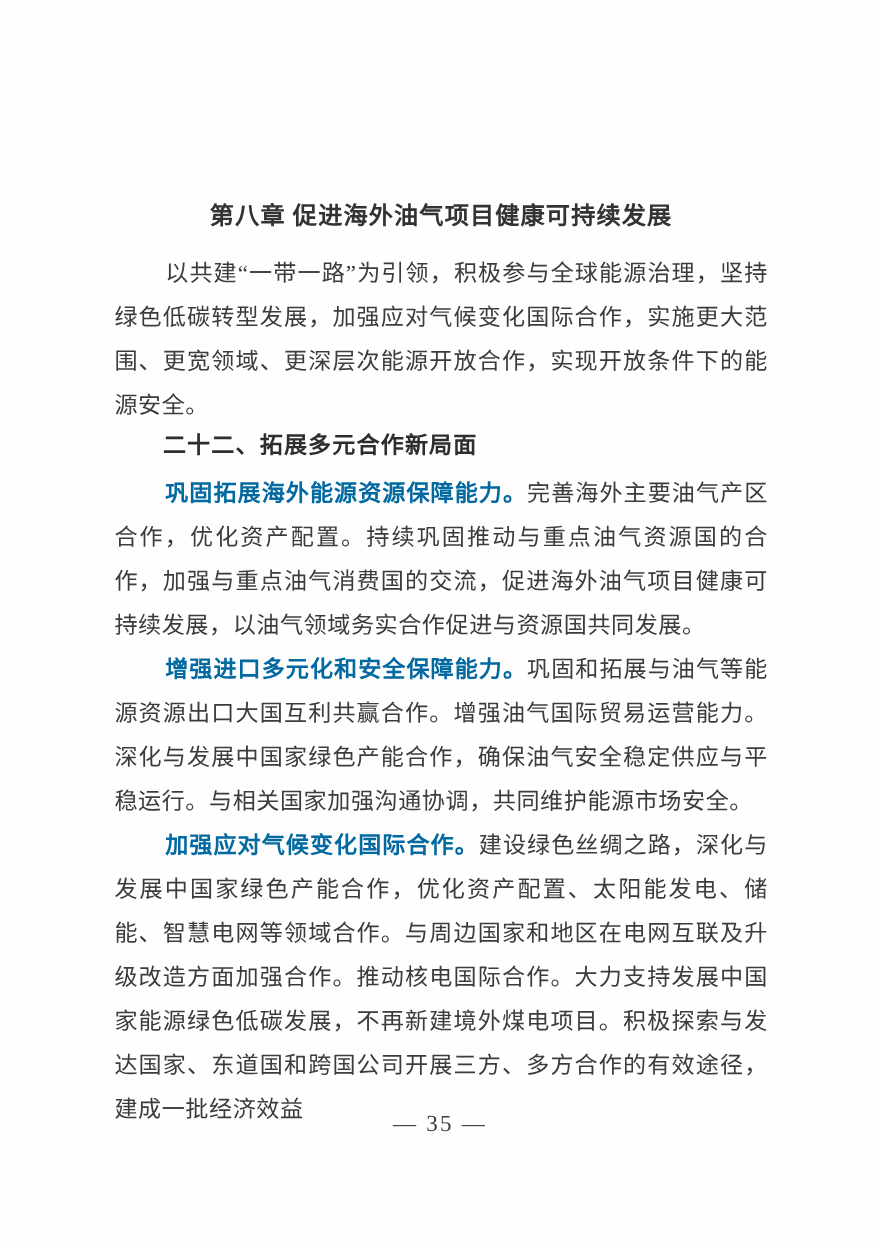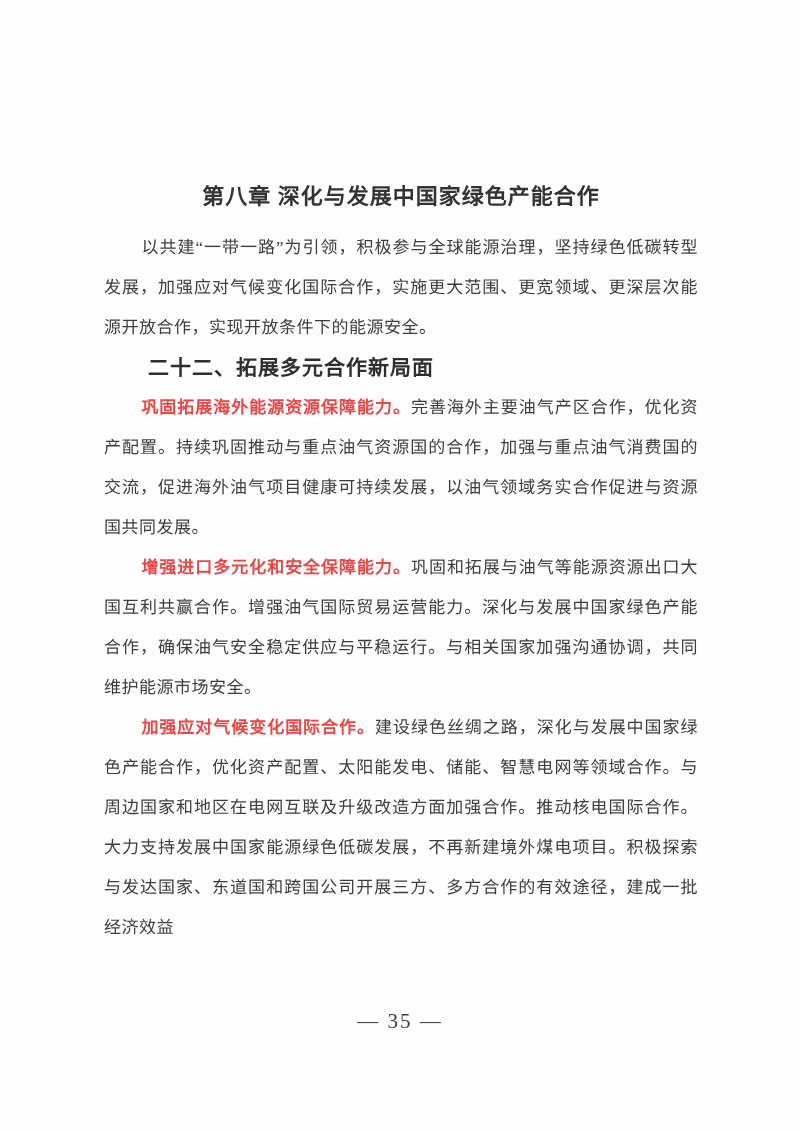--- a/index.html
+++ b/index.html
@@ -26,61 +26,61 @@
     text-align: center;
     font-weight: bold;
     font-size: 22px;
     letter-spacing: 1px;
     line-height: 34px;
     margin: 0 0 14px 0;
     color: #333333;
   }
   p.body-para {
     margin: 0;
-    font-size: 17px;
+    font-size: 21px;
     line-height: 40px;
     letter-spacing: 0.5px;
     text-align: justify;
     text-align-last: left;
     text-indent: 2.2em;
     color: #3c3c3c;
   }
   .section-heading {
     margin: 0;
-    font-family: Liberation Serif, serif;
+    font-family: Liberation Mono, monospace;
     font-weight: bold;
     font-size: 21px;
     line-height: 40px;
     letter-spacing: 1px;
     text-indent: 2.1em;
     color: #2e2e2e;
   }
   .para-lead {
     font-weight: bold;
-    color: #ef4444;
+    color: #0369a1;
   }
   .page-number {
     position: absolute;
     top: 1004px;
     left: 0;
     width: 800px;
     text-align: center;
     font-size: 21px;
     line-height: 34px;
     letter-spacing: 2px;
     color: #3c3c3c;
   }
 </style>
 </head>
 <body>
 
 <div class="page">
   <div class="content">
 
-    <h1 class="doc-title">第八章 深化与发展中国家绿色产能合作</h1>
+    <h1 class="doc-title">第八章 促进海外油气项目健康可持续发展</h1>
 
     <p class="body-para"><span>以共建“一带一路”为引领，积极参与全球能源治理，坚持绿色低碳转型发展，加强应对气候变化国际合作，实施更大范围、更宽领域、更深层次能源开放合作，实现开放条件下的能源安全。</span></p>
 
     <h2 class="section-heading">二十二、拓展多元合作新局面</h2>
 
     <p class="body-para"><span class="para-lead">巩固拓展海外能源资源保障能力。</span><span>完善海外主要油气产区合作，优化资产配置。持续巩固推动与重点油气资源国的合作，加强与重点油气消费国的交流，促进海外油气项目健康可持续发展，以油气领域务实合作促进与资源国共同发展。</span></p>
 
     <p class="body-para"><span class="para-lead">增强进口多元化和安全保障能力。</span><span>巩固和拓展与油气等能源资源出口大国互利共赢合作。增强油气国际贸易运营能力。深化与发展中国家绿色产能合作，确保油气安全稳定供应与平稳运行。与相关国家加强沟通协调，共同维护能源市场安全。</span></p>
 
 

